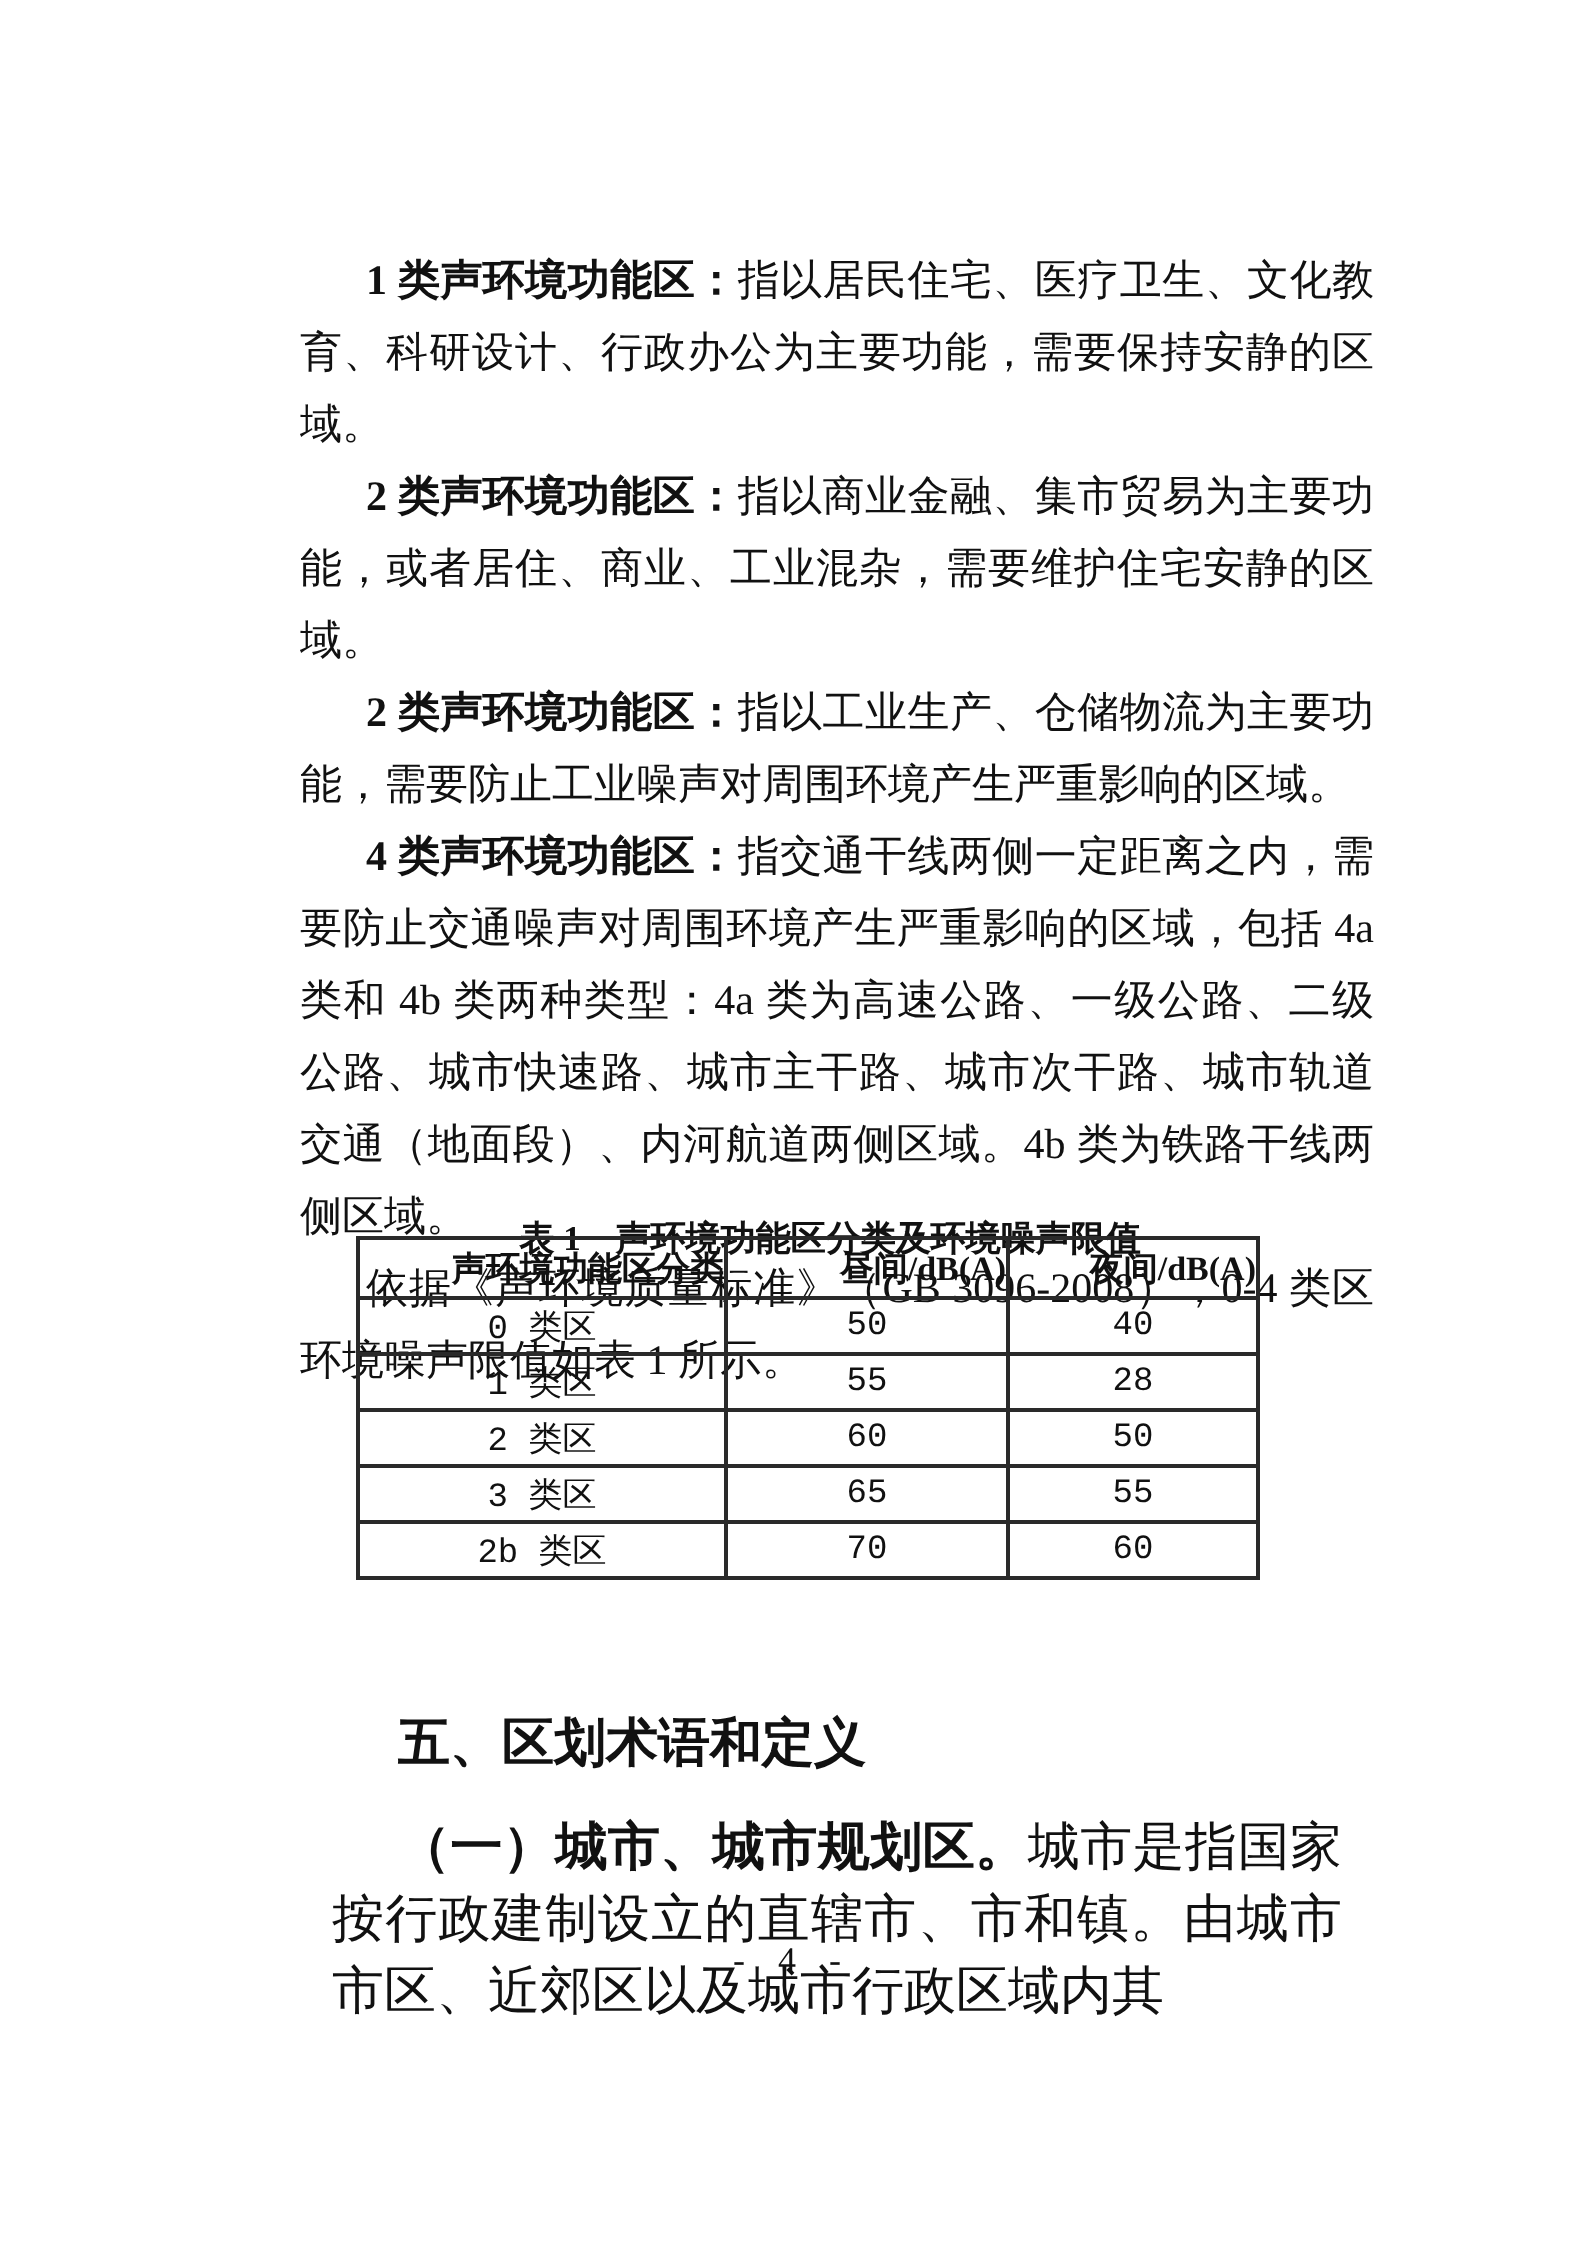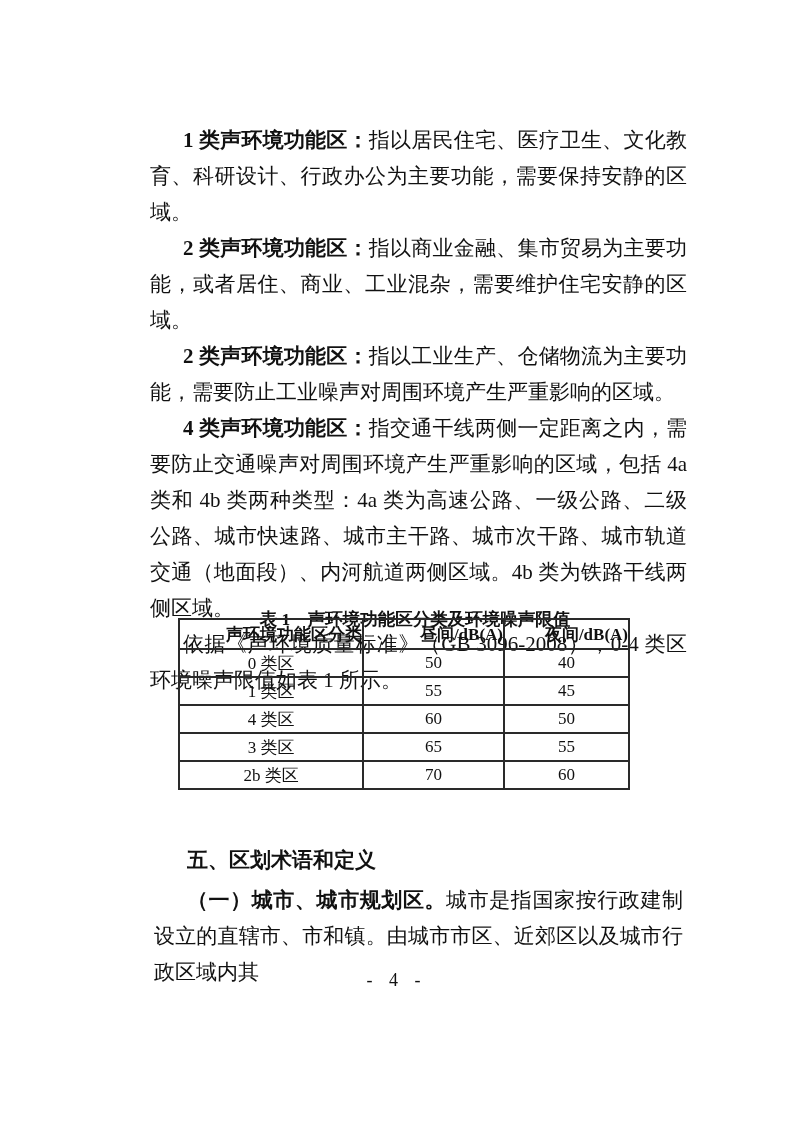--- a/index.html
+++ b/index.html
@@ -52,30 +52,30 @@
   .noise-table col.c2 { width: 141px; }
   .noise-table col.c3 { width: 125px; }
   .noise-table th, .noise-table td {
     border: 2px solid #2a2a2a;
     text-align: center;
     vertical-align: middle;
     padding: 0;
     font-size: 17px;
   }
   .noise-table th { height: 28px; font-weight: bold; text-align: right; }
-  .noise-table td { height: 26px; }
+  .noise-table td { height: 26px; font-family: Liberation Mono, monospace; }
   .section {
     position: absolute;
     left: 150px;
     top: 838px;
     width: 537px;
   }
   .section p {
-    margin: 4px;
-    font-size: 21px;
+    margin: 16px;
+    font-size: 26px;
     line-height: 36px;
     text-align: justify;
     text-justify: inter-ideograph;
     text-indent: 33px;
   }
   .section .heading { font-weight: bold; }
   .page-number {
     position: absolute;
     left: 0;
     top: 970px;
@@ -115,24 +115,24 @@
     </thead>
     <tbody>
       <tr>
         <td>0 类区</td>
         <td>50</td>
         <td>40</td>
       </tr>
       <tr>
         <td>1 类区</td>
         <td>55</td>
-        <td>45</td>
+        <td>28</td>
       </tr>
       <tr>
-        <td>4 类区</td>
+        <td>2 类区</td>
         <td>60</td>
         <td>50</td>
       </tr>
       <tr>
         <td>3 类区</td>
         <td>65</td>
         <td>55</td>
       </tr>
       <tr>
         <td>2b 类区</td>

